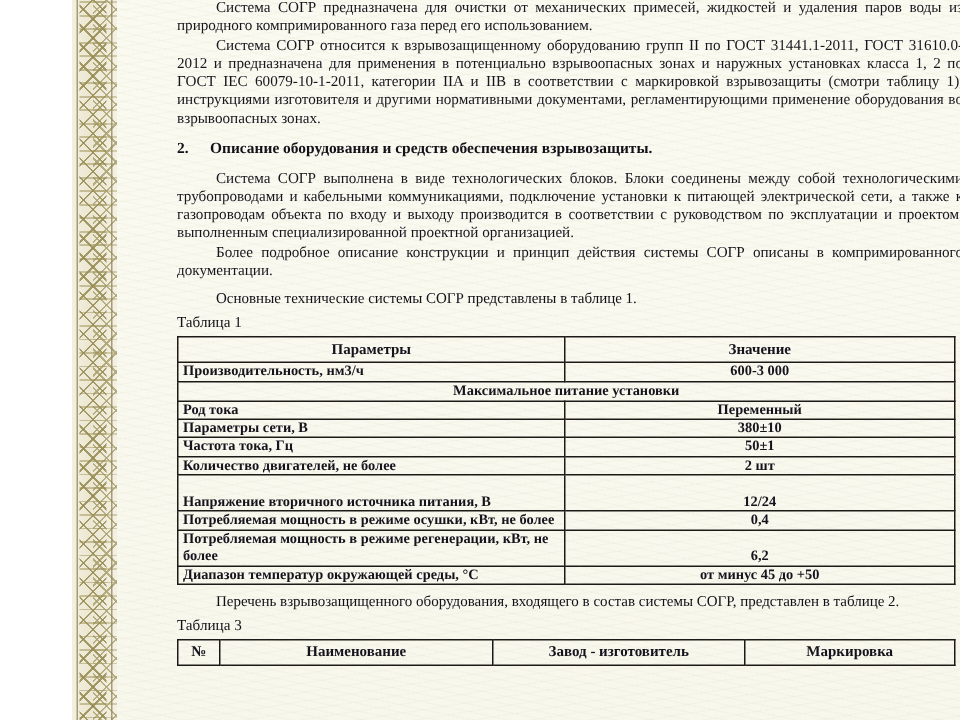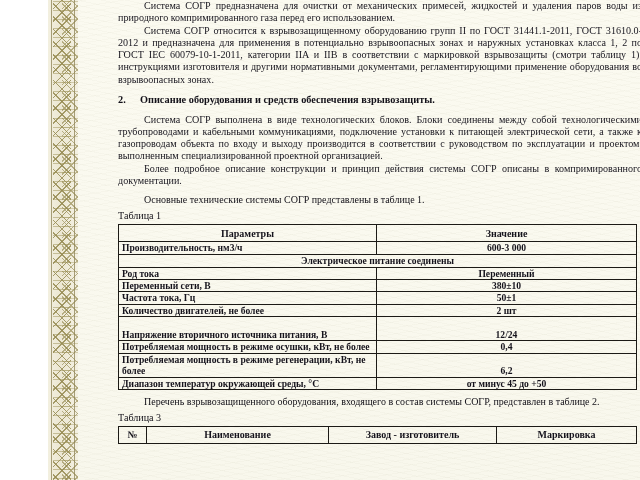--- a/index.html
+++ b/index.html
@@ -204,28 +204,28 @@
           <th class="hdr">Параметры</th>
           <th class="hdr">Значение</th>
         </tr>
       </thead>
       <tbody>
         <tr class="r1">
           <td class="param">Производительность, нм3/ч</td>
           <td class="value">600-3 000</td>
         </tr>
         <tr>
-          <td class="group" colspan="2">Электрическое питание соединены</td>
+          <td class="group" colspan="2">Максимальное питание установки</td>
         </tr>
         <tr class="r1">
           <td class="param">Род тока</td>
           <td class="value">Переменный</td>
         </tr>
         <tr class="r1">
-          <td class="param">Переменный сети, В</td>
+          <td class="param">Параметры сети, В</td>
           <td class="value">380±10</td>
         </tr>
         <tr class="r1">
           <td class="param">Частота тока, Гц</td>
           <td class="value">50±1</td>
         </tr>
         <tr class="r1">
           <td class="param">Количество двигателей, не более</td>
           <td class="value">2 шт</td>
         </tr>

